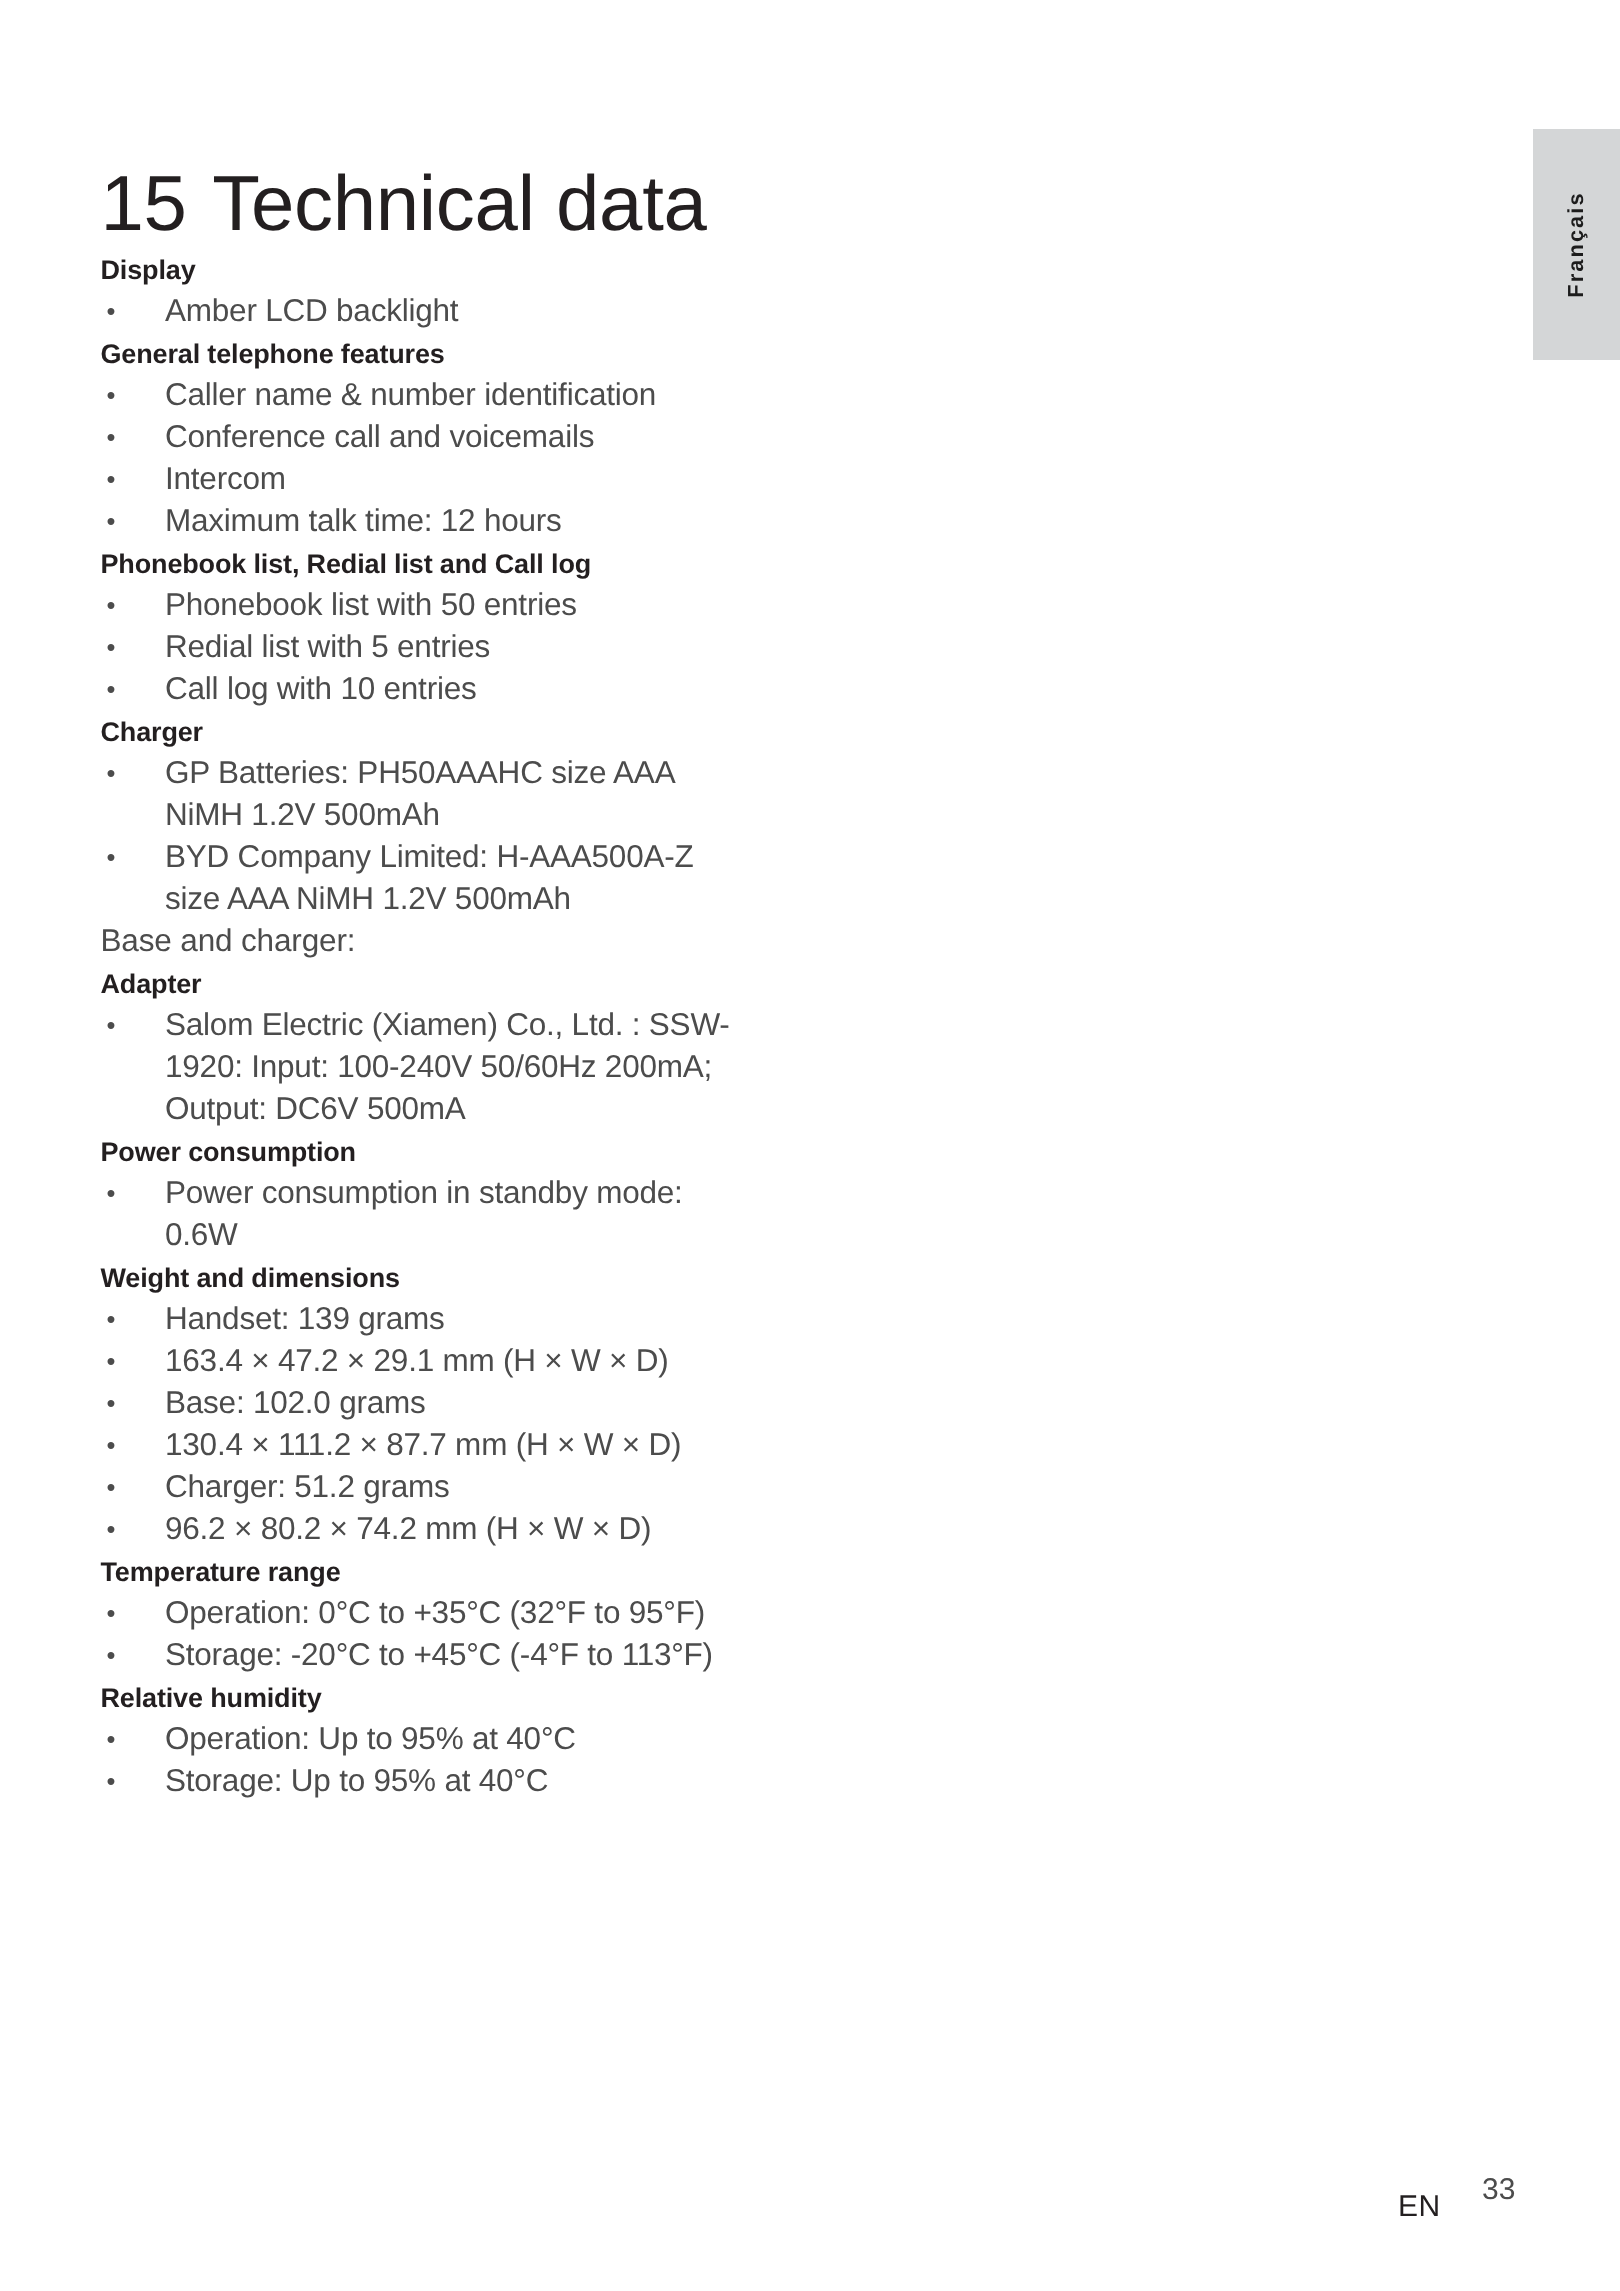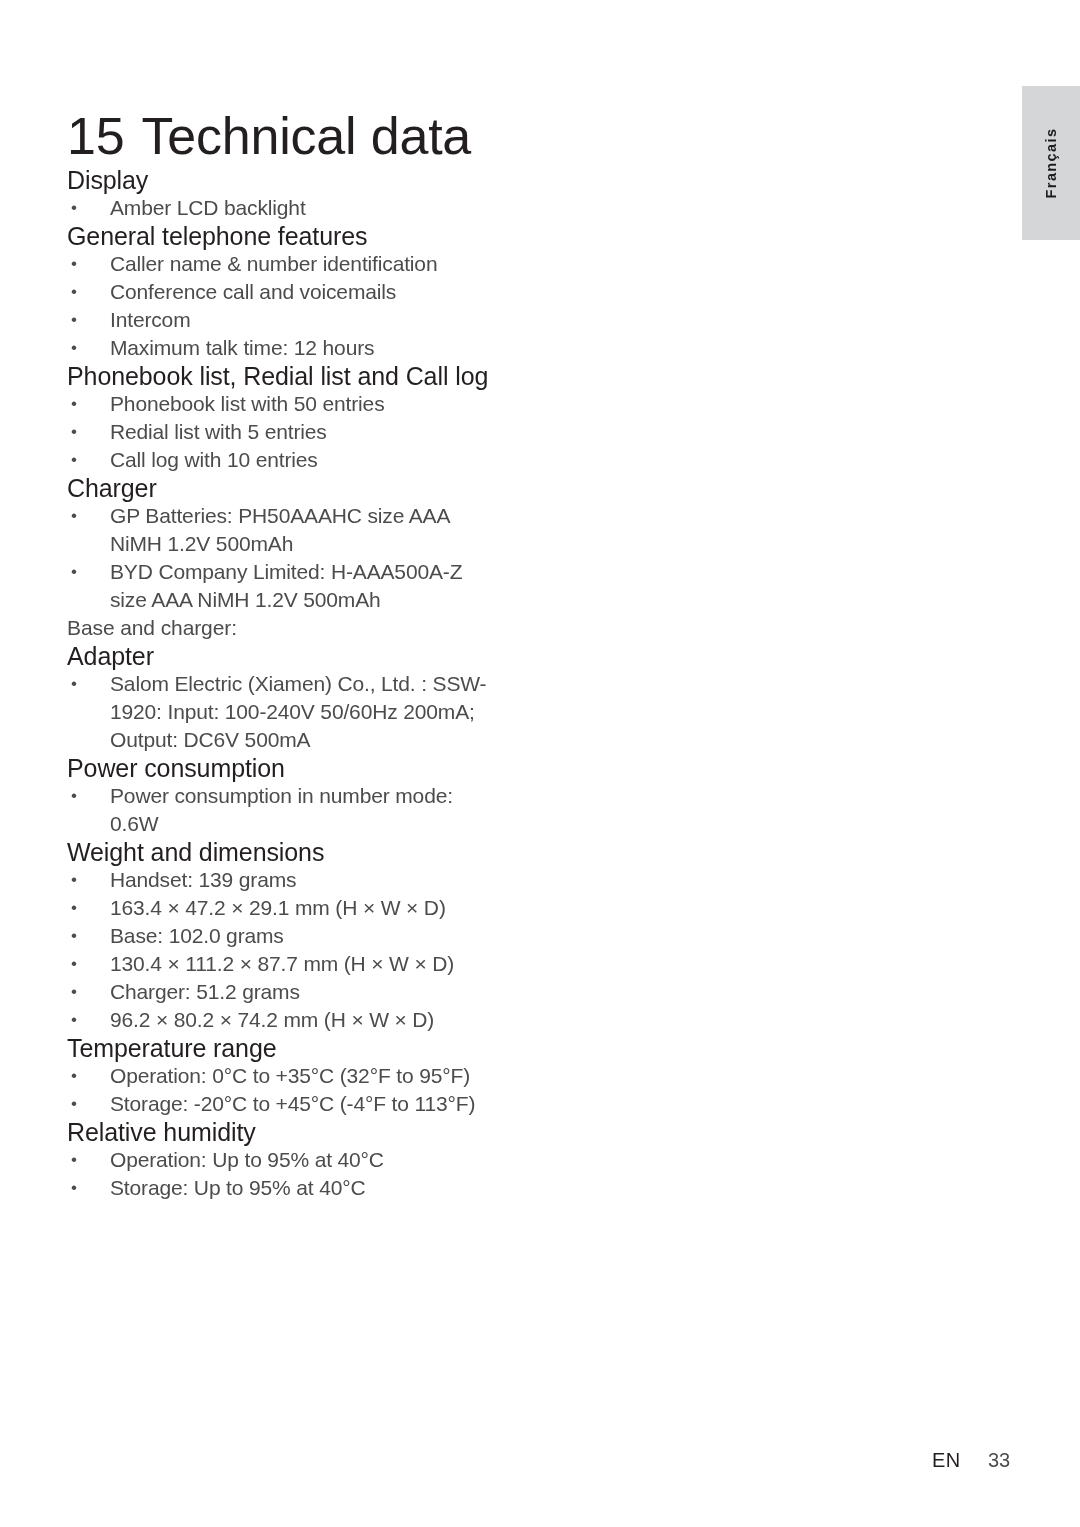--- a/index.html
+++ b/index.html
@@ -64,22 +64,22 @@
   .line {
     height: 28px;
     line-height: 28px;
     font-size: 21px;
     position: relative;
     white-space: nowrap;
   }
 
   .sec-head {
     color: #231f20;
-    font-weight: 400;
-    font-size: 25px;
+    font-weight: 700;
+    font-size: 18px;
     letter-spacing: -0.1px;
   }
 
   .plain {
     color: #4c4c4c;
     font-weight: 300;
     letter-spacing: -0.1px;
   }
 
   .bullet-line {
@@ -107,21 +107,21 @@
   .footer {
     position: absolute;
     left: 0;
     top: 1449px;
     width: 1080px;
     height: 30px;
   }
   .footer-lang {
     position: absolute;
     left: 932px;
-    top: 0;
+    top: 11px;
     font-size: 20px;
     color: #231f20;
     font-weight: 400;
     letter-spacing: 0.3px;
   }
   .footer-page {
     position: absolute;
     left: 988px;
     top: 0;
     font-size: 20px;
@@ -156,21 +156,21 @@
     <div class="line bullet-line"><span class="dot">•</span><span>GP Batteries: PH50AAAHC size AAA</span></div>
     <div class="line cont-line">NiMH 1.2V 500mAh</div>
     <div class="line bullet-line"><span class="dot">•</span><span>BYD Company Limited: H-AAA500A-Z</span></div>
     <div class="line cont-line">size AAA NiMH 1.2V 500mAh</div>
     <div class="line plain">Base and charger:</div>
     <div class="line sec-head">Adapter</div>
     <div class="line bullet-line"><span class="dot">•</span><span>Salom Electric (Xiamen) Co., Ltd. : SSW-</span></div>
     <div class="line cont-line">1920: Input: 100-240V 50/60Hz 200mA;</div>
     <div class="line cont-line">Output: DC6V 500mA</div>
     <div class="line sec-head">Power consumption</div>
-    <div class="line bullet-line"><span class="dot">•</span><span>Power consumption in number mode:</span></div>
+    <div class="line bullet-line"><span class="dot">•</span><span>Power consumption in standby mode:</span></div>
     <div class="line cont-line">0.6W</div>
     <div class="line sec-head">Weight and dimensions</div>
     <div class="line bullet-line"><span class="dot">•</span><span>Handset: 139 grams</span></div>
     <div class="line bullet-line"><span class="dot">•</span><span>163.4 × 47.2 × 29.1 mm (H × W × D)</span></div>
     <div class="line bullet-line"><span class="dot">•</span><span>Base: 102.0 grams</span></div>
     <div class="line bullet-line"><span class="dot">•</span><span>130.4 × 111.2 × 87.7 mm (H × W × D)</span></div>
     <div class="line bullet-line"><span class="dot">•</span><span>Charger: 51.2 grams</span></div>
     <div class="line bullet-line"><span class="dot">•</span><span>96.2 × 80.2 × 74.2 mm (H × W × D)</span></div>
     <div class="line sec-head">Temperature range</div>
     <div class="line bullet-line"><span class="dot">•</span><span>Operation: 0°C to +35°C (32°F to 95°F)</span></div>

